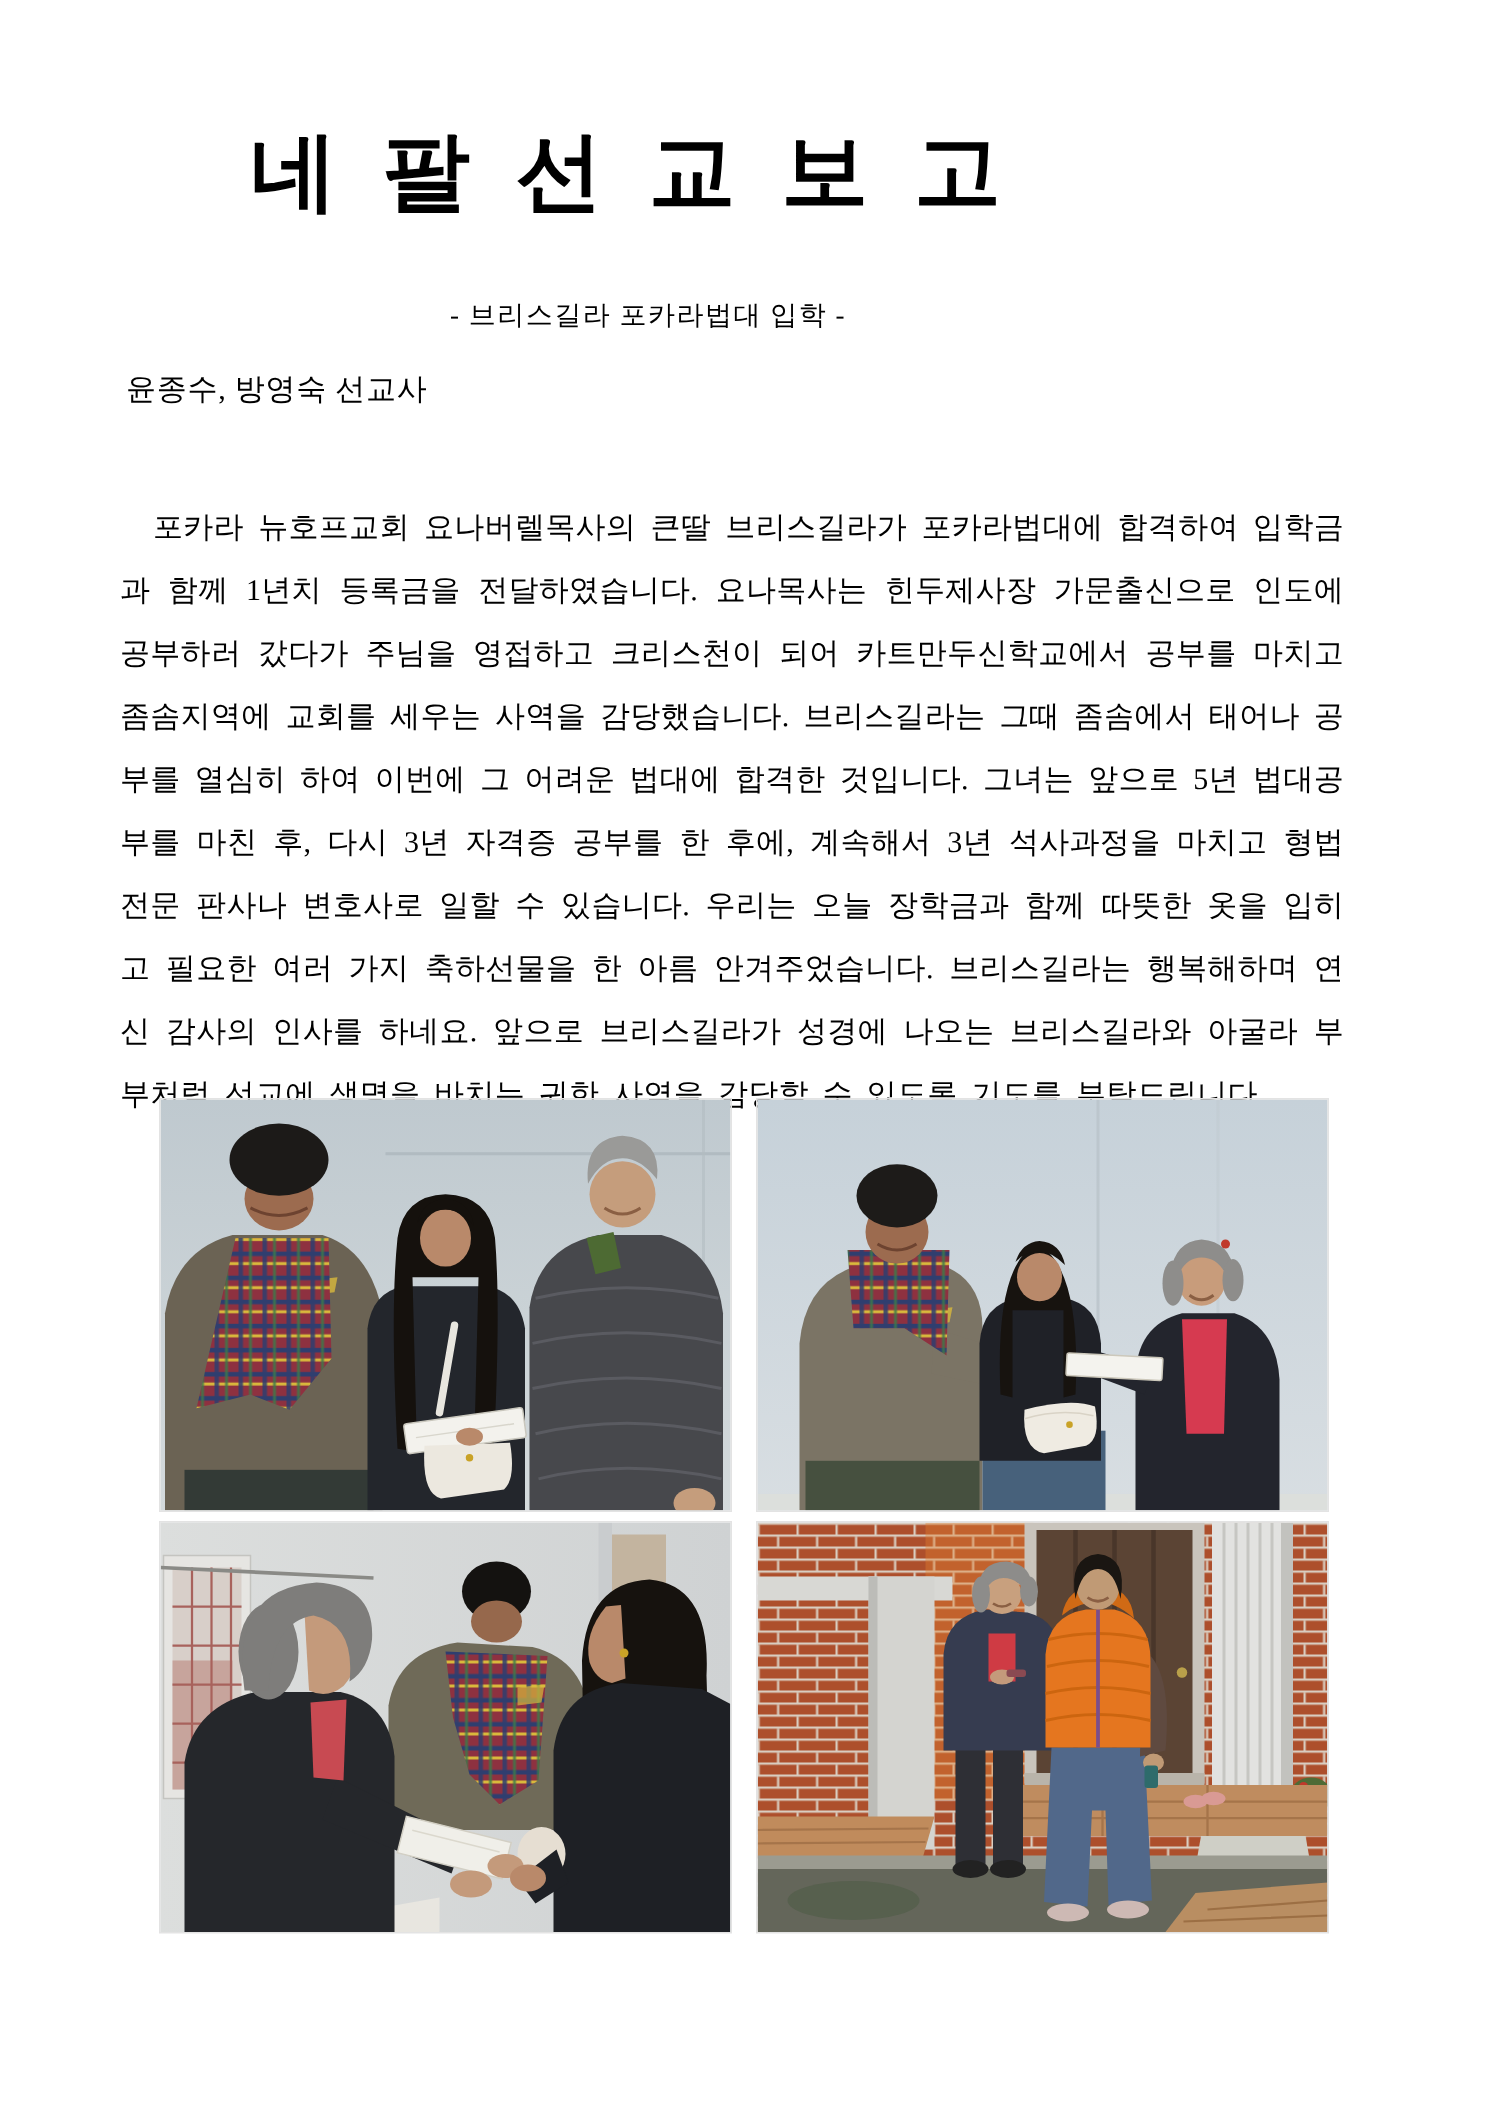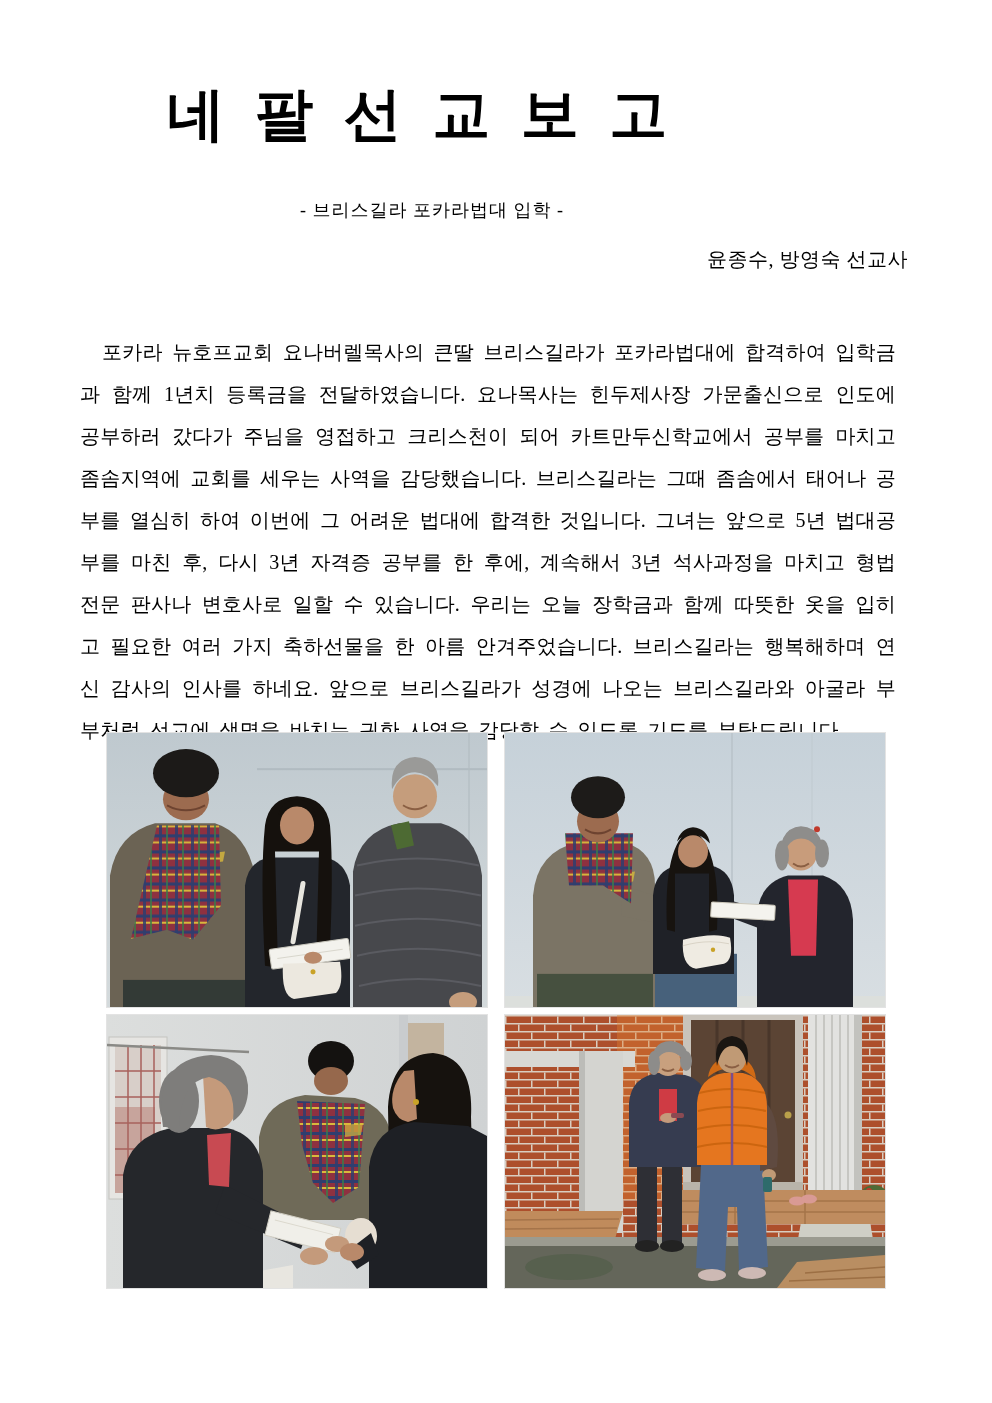--- a/index.html
+++ b/index.html
@@ -23,21 +23,21 @@
   }
   .subtitle {
     position: absolute; top: 163px; left: 0; width: 864px;
     text-align: center;
     font-size: 18px; font-weight: 400;
     letter-spacing: 1px;
     margin-top: 35px;
   }
   .byline {
     position: absolute; top: 246px; left: 84px; width: 824px;
-    text-align: right;
+    text-align: left;
     font-size: 20px;
     letter-spacing: 0.5px;
   }
   .bodytext {
     position: absolute; top: 311px; left: 80px; width: 816px;
     font-size: 20px;
     line-height: 42px;
     text-align: justify;
     text-indent: 22px;
     letter-spacing: 0.2px;

